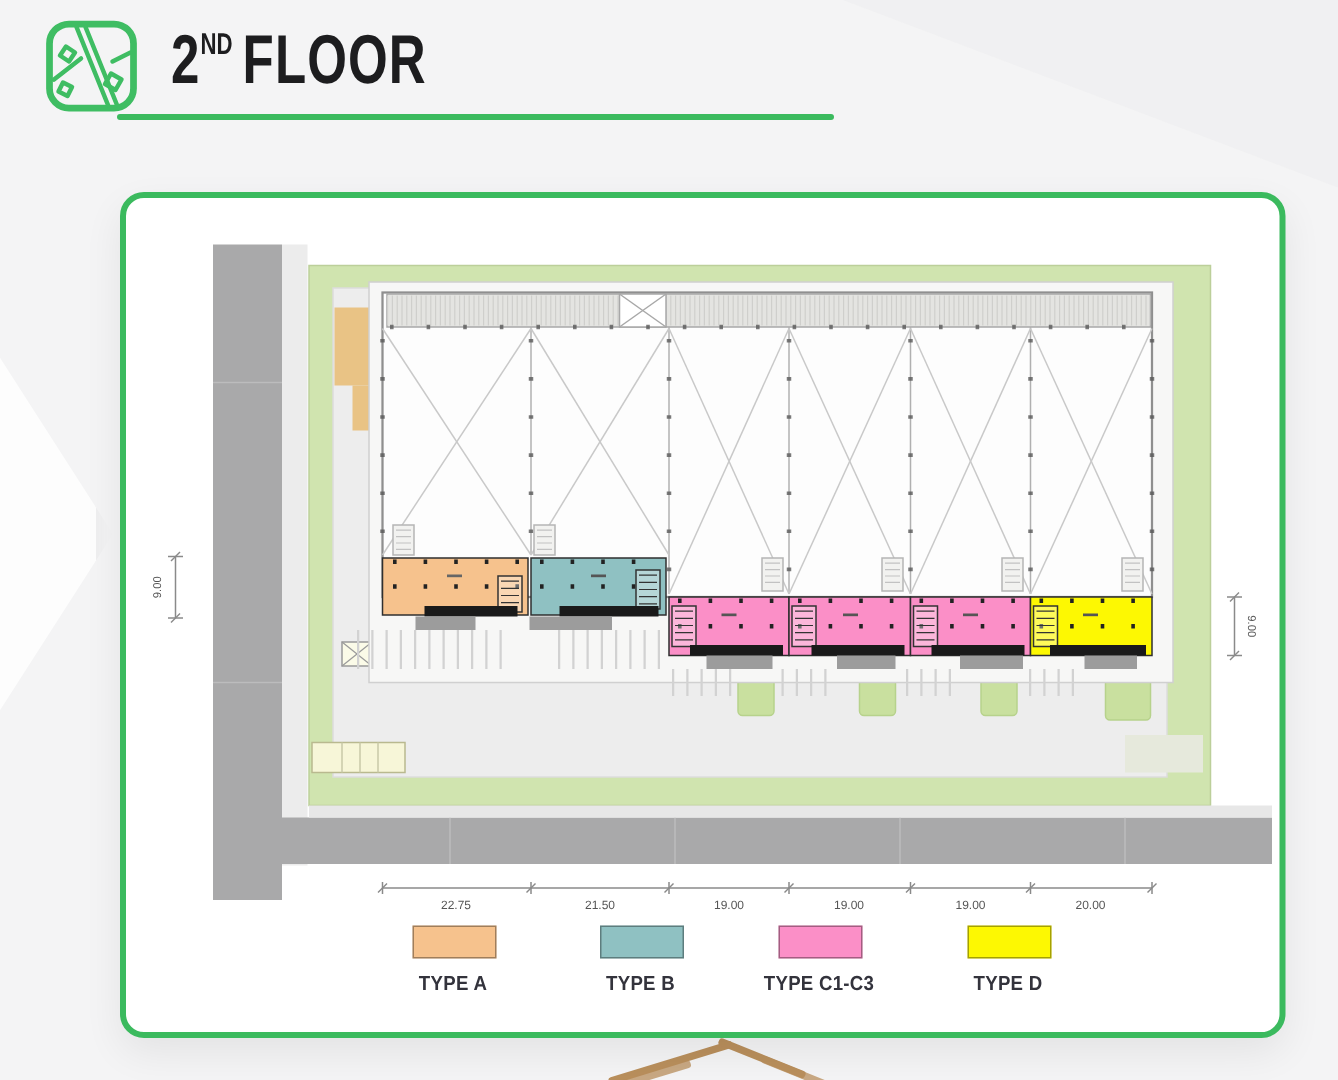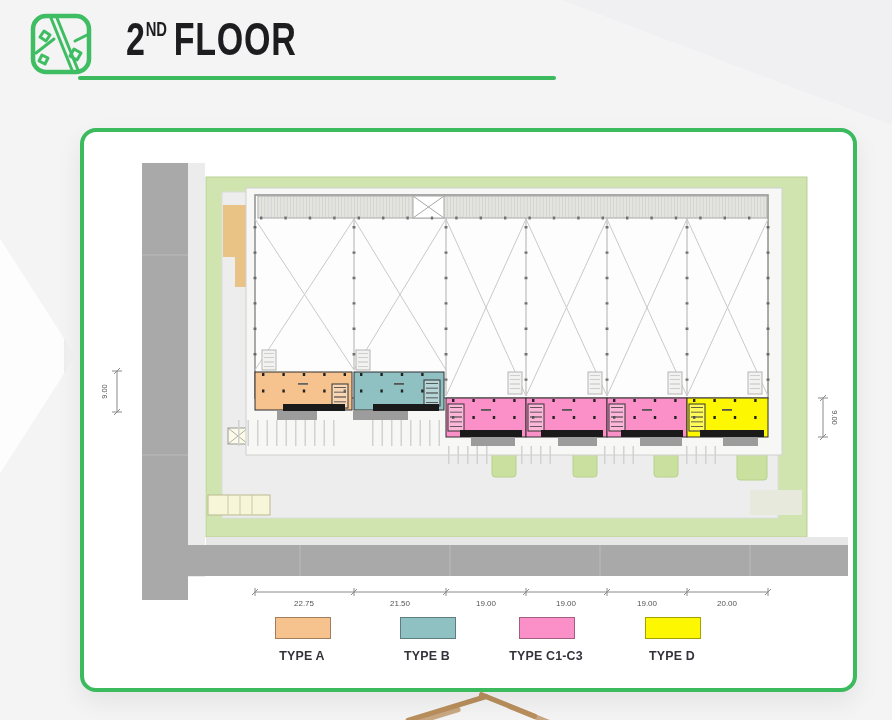--- a/index.html
+++ b/index.html
@@ -7,21 +7,21 @@
          overflow:hidden;font-family:"Liberation Sans",sans-serif;}
   
   .deco-hex{position:absolute;left:-78px;top:232px;width:142px;height:248px;background:#fdfdfd;
             clip-path:polygon(0 14%,52% 0,108% 50%,52% 100%,0 86%);
             box-shadow:0 4px 14px rgba(0,0,0,.05);}
   .deco-tr{position:absolute;right:0;top:0;width:330px;height:125px;background:#ededee;opacity:.55;
            clip-path:polygon(0 0,100% 0,100% 100%);}
   .deco-line{position:absolute;height:5px;border-radius:2px;}
   
   .logo{position:absolute;left:30px;top:13px;}
-  .title{position:absolute;left:126px;top:14px;white-space:nowrap;color:#1d1d1f;font-weight:bold;}
+  .title{position:absolute;left:114px;top:14px;white-space:nowrap;color:#1d1d1f;font-weight:bold;}
   .title-inner{display:inline-block;transform:scaleX(.74);transform-origin:left top;
                font-size:46px;letter-spacing:1px;line-height:1.1;}
   .title-sup{font-size:20px;vertical-align:19px;letter-spacing:0;}
   .title-word{margin-left:9px;}
   .underline{position:absolute;left:78px;top:76px;width:478px;height:4px;border-radius:2px;}
   
   .card{position:absolute;left:80px;top:128px;width:769px;height:556px;background:#ffffff;
         border:4px solid #3bba5e;border-radius:16px;box-shadow:0 10px 26px rgba(0,0,0,.07);}
   
   .plan-svg{position:absolute;left:0;top:0;width:892px;height:720px;pointer-events:none;}

